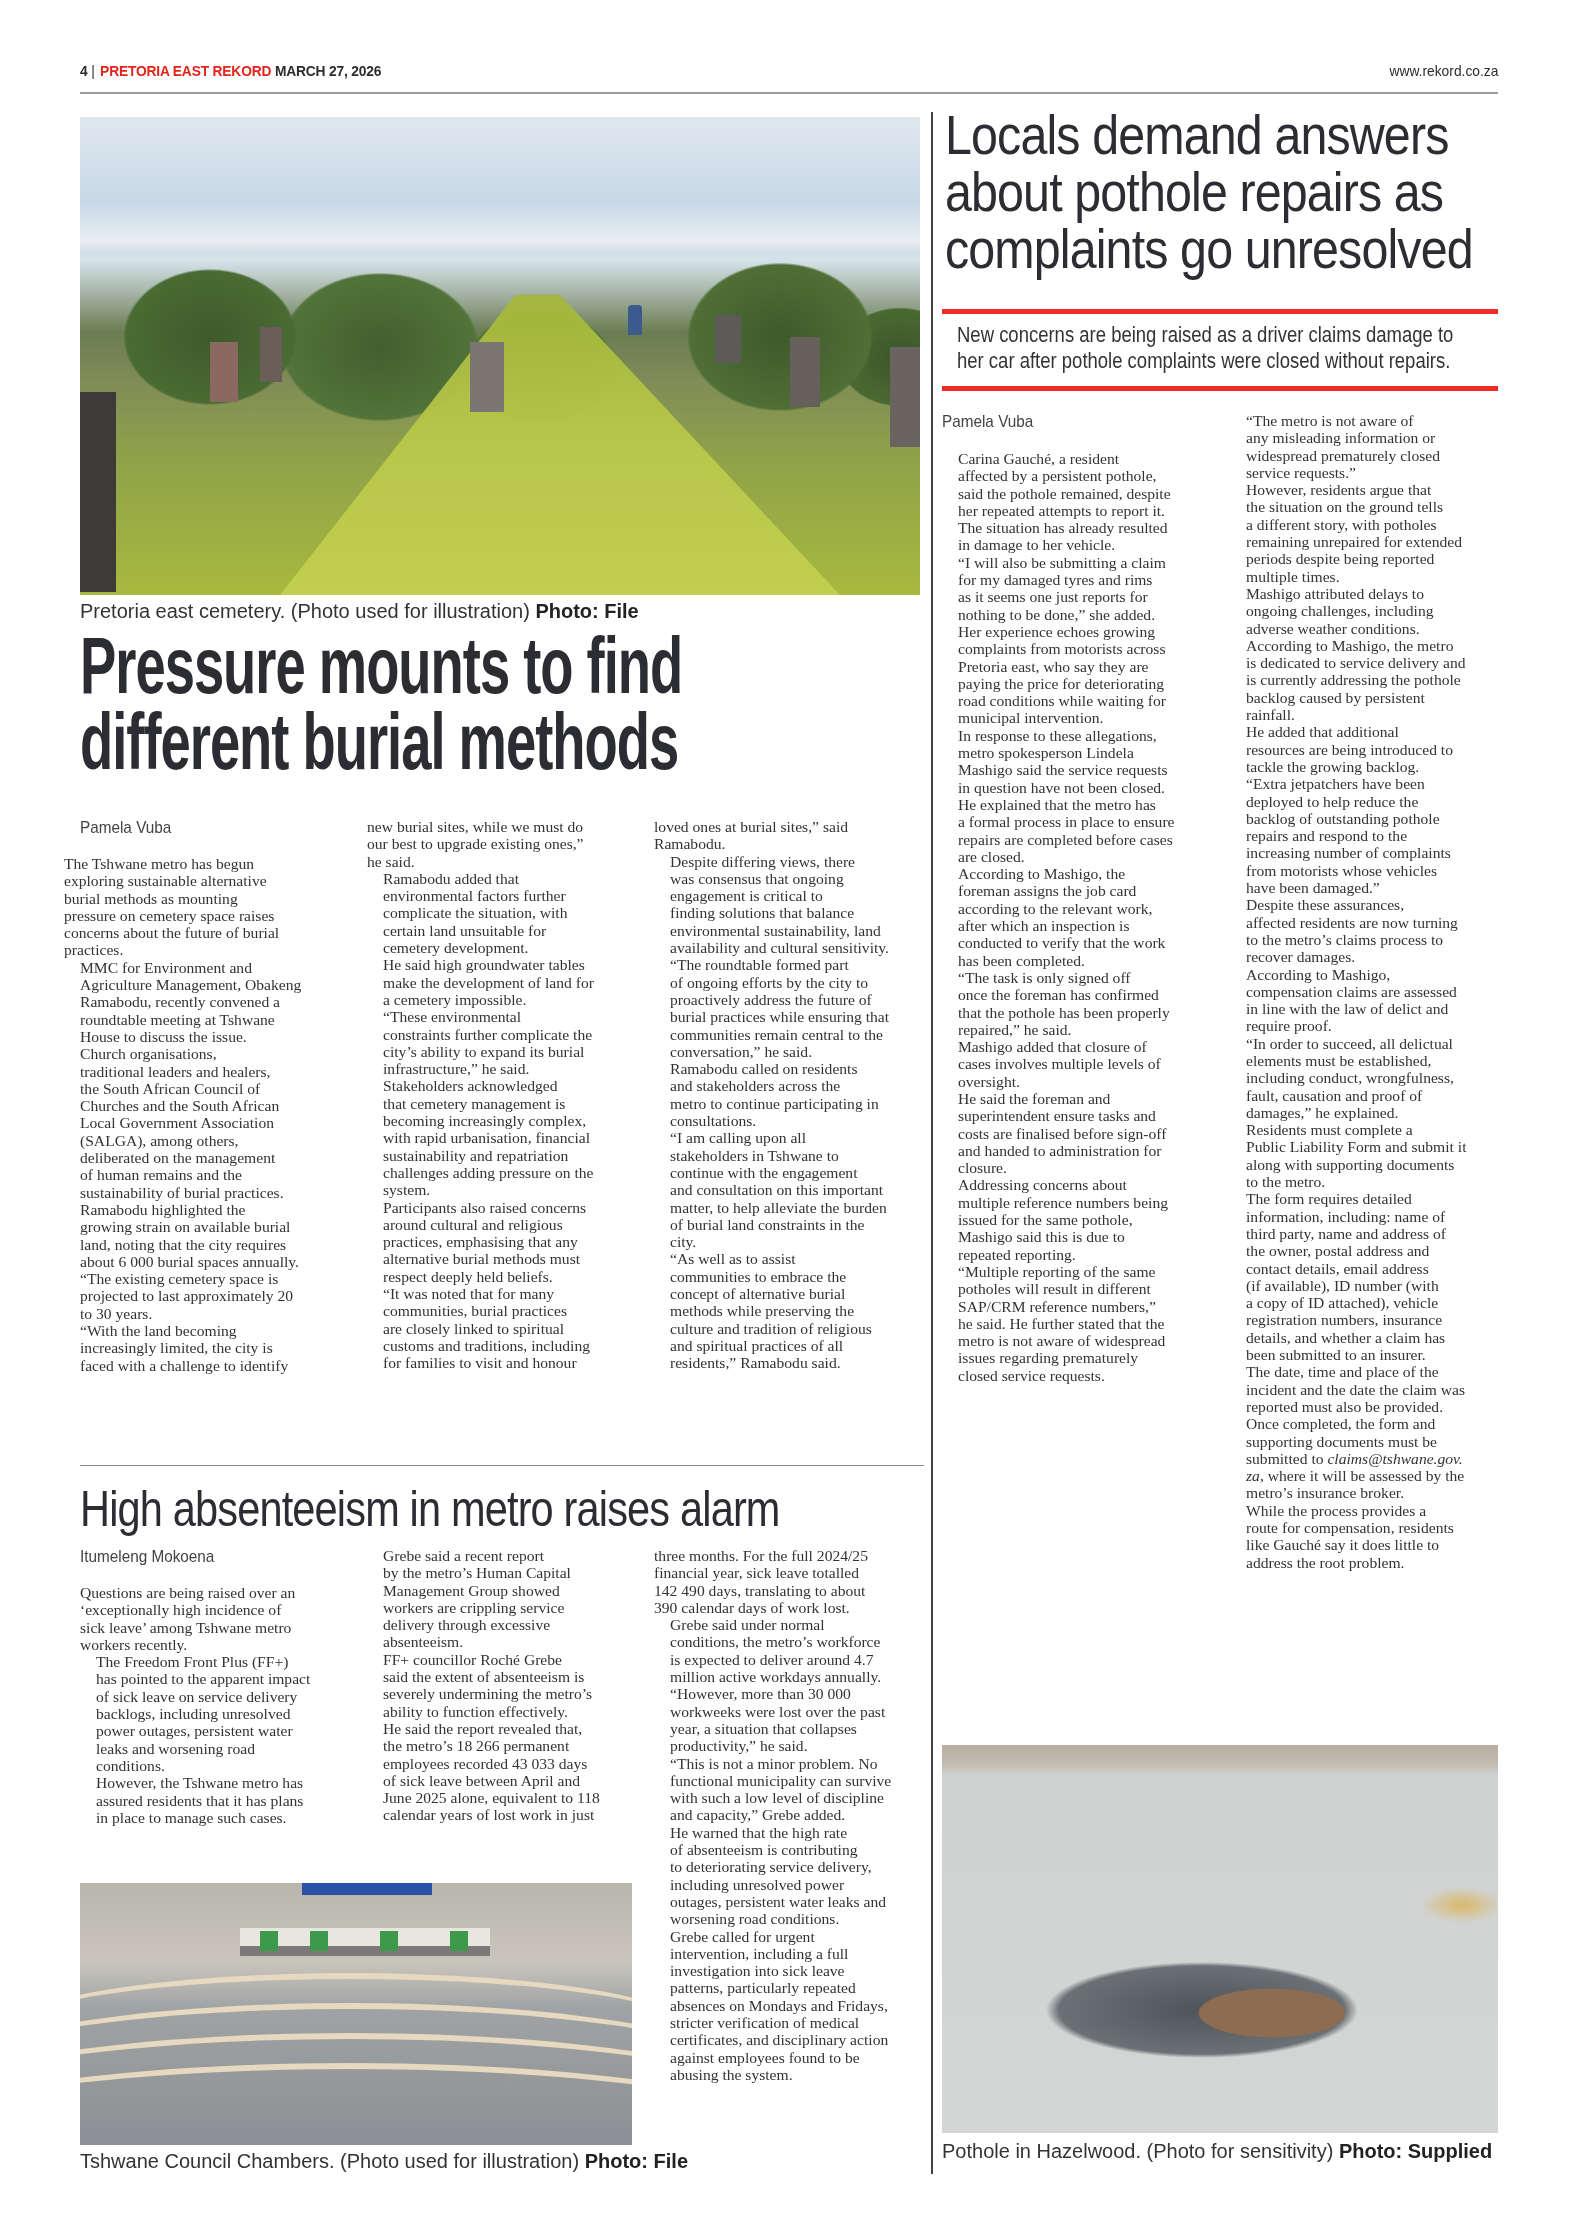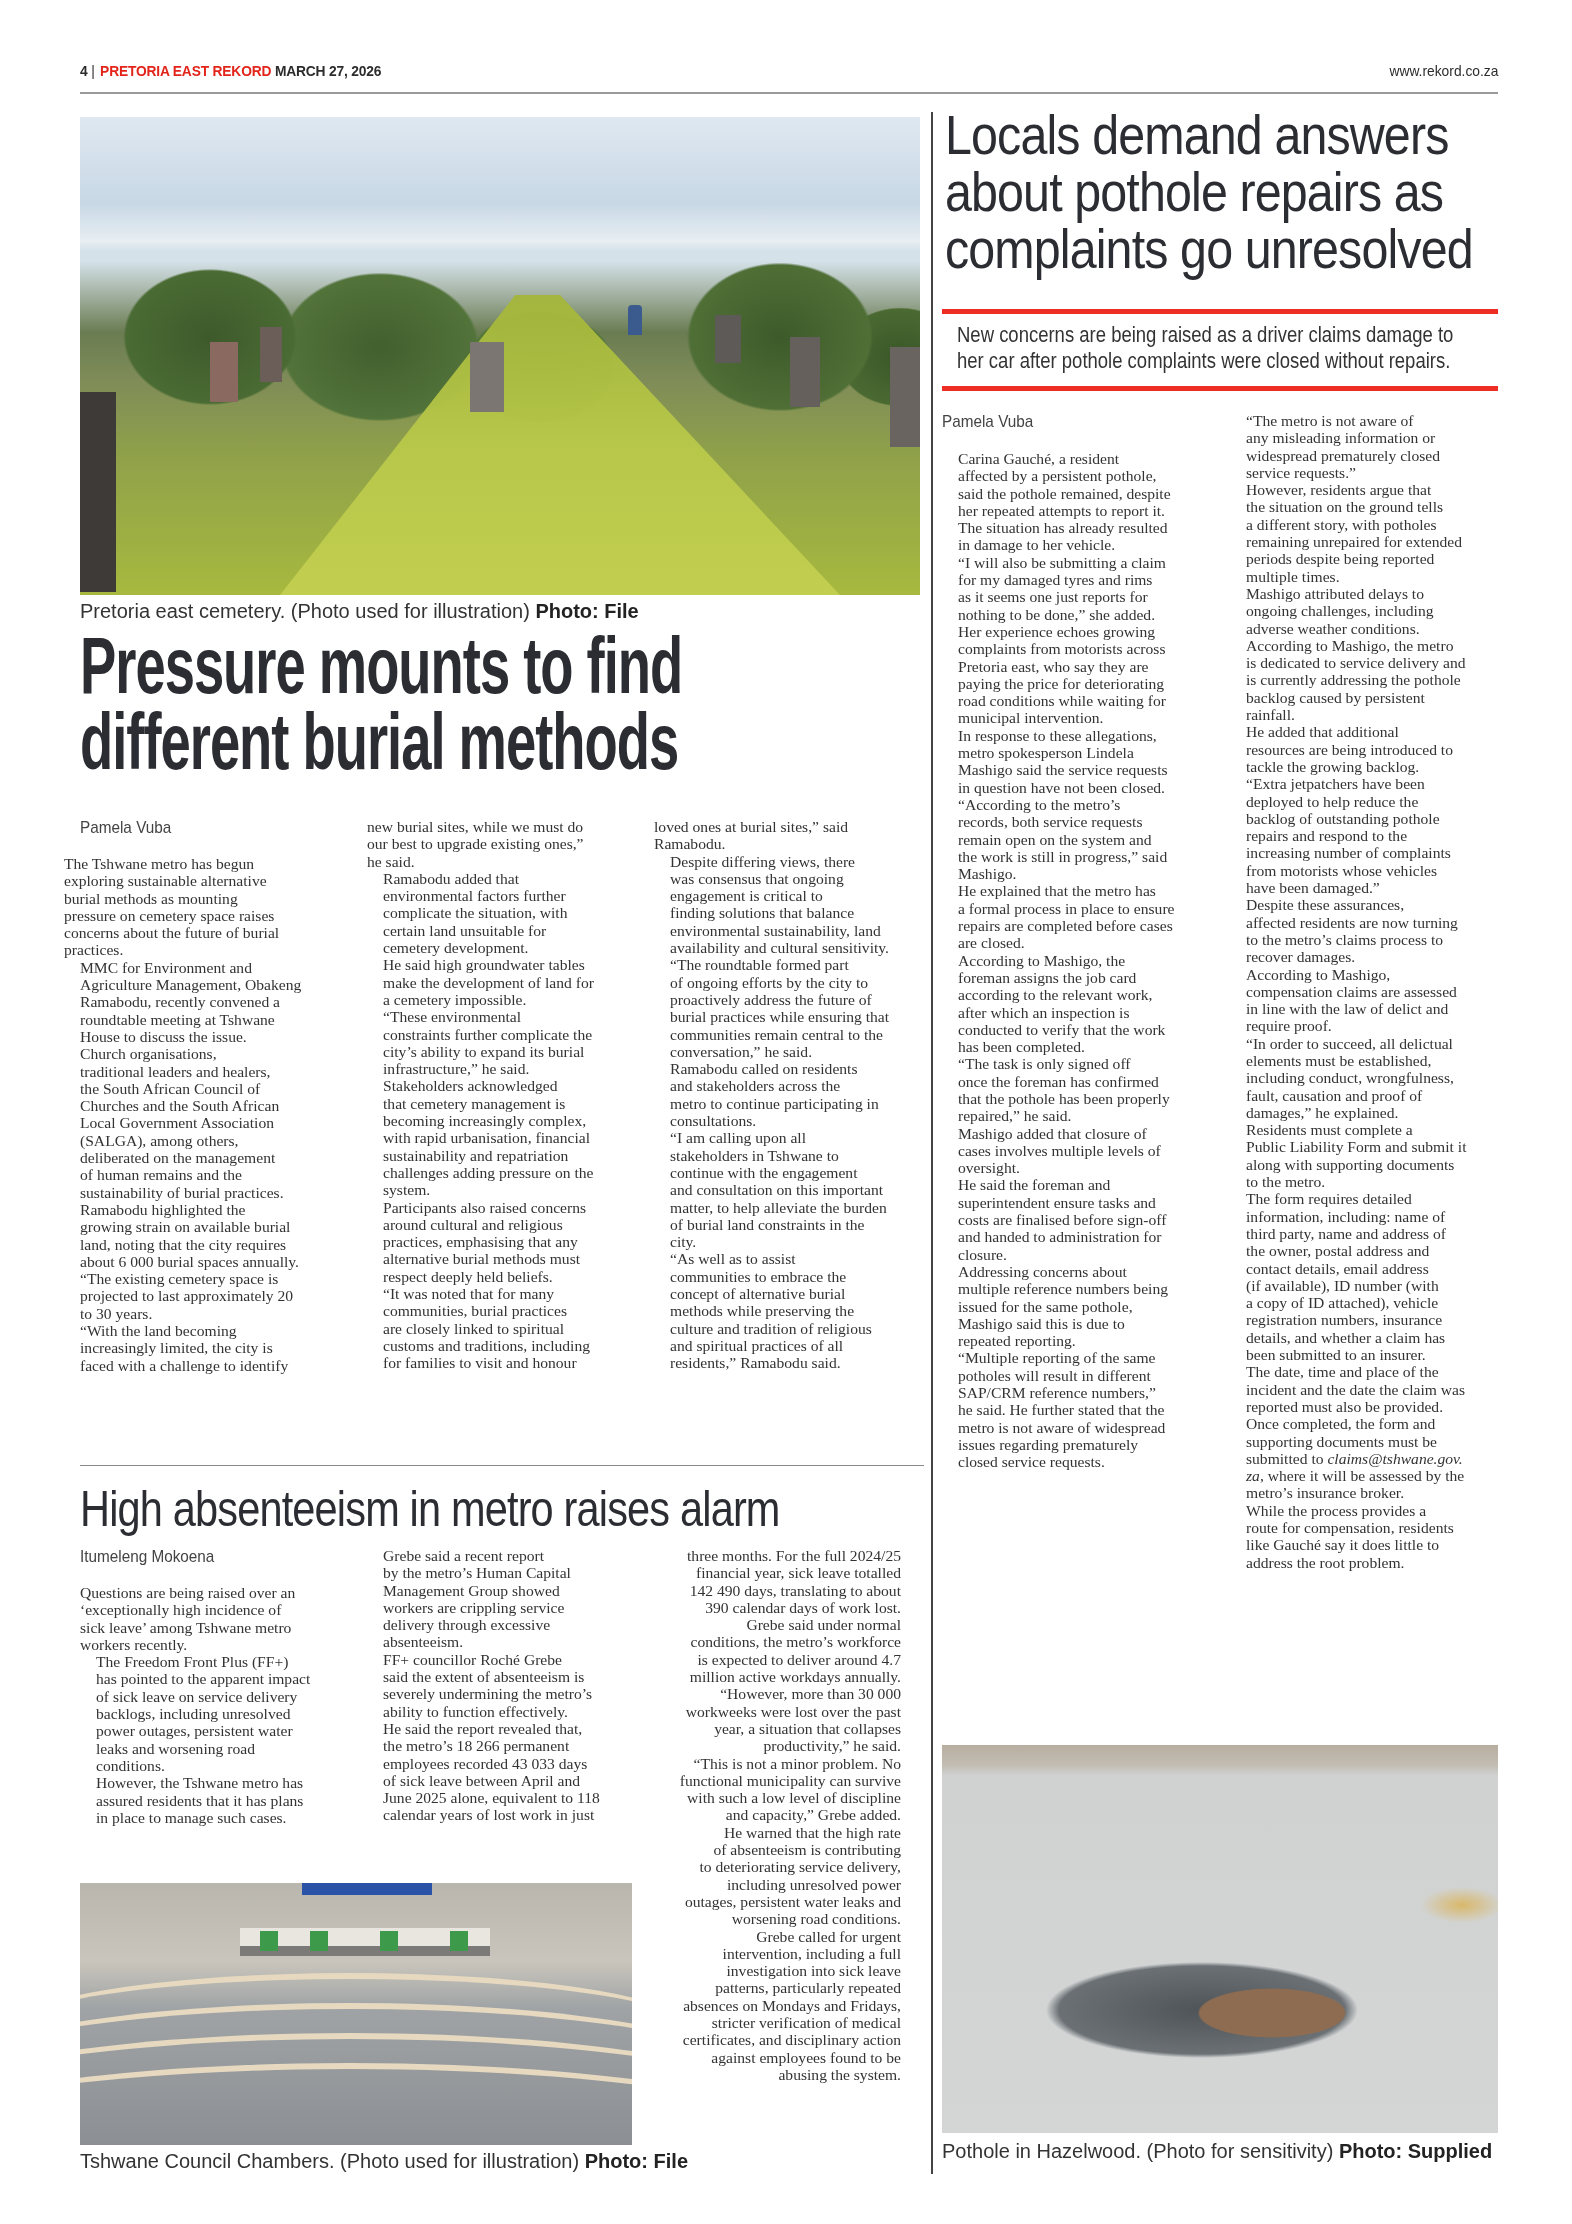--- a/index.html
+++ b/index.html
@@ -291,21 +291,21 @@
     </p>
     <p class="ind">
       <span class="line">He said the report revealed that,</span>
       <span class="line">the metro’s 18 266 permanent</span>
       <span class="line">employees recorded 43 033 days</span>
       <span class="line">of sick leave between April and</span>
       <span class="line">June 2025 alone, equivalent to 118</span>
       <span class="line">calendar years of lost work in just</span>
     </p>
   </div>
-<div class="col" style="left:616px;top:1547px;width:285px;text-align:right;">
+<div class="col" style="left:654px;top:1547px;width:285px;">
     <p>
       <span class="line">three months. For the full 2024/25</span>
       <span class="line">financial year, sick leave totalled</span>
       <span class="line">142 490 days, translating to about</span>
       <span class="line">390 calendar days of work lost.</span>
     </p>
     <p class="ind">
       <span class="line">Grebe said under normal</span>
       <span class="line">conditions, the metro’s workforce</span>
       <span class="line">is expected to deliver around 4.7</span>
@@ -400,27 +400,20 @@
       <span class="line">road conditions while waiting for</span>
       <span class="line">municipal intervention.</span>
     </p>
     <p class="ind">
       <span class="line">In response to these allegations,</span>
       <span class="line">metro spokesperson Lindela</span>
       <span class="line">Mashigo said the service requests</span>
       <span class="line">in question have not been closed.</span>
     </p>
     <p class="ind">
-      <span class="line">“According to the metro’s</span>
-      <span class="line">records, both service requests</span>
-      <span class="line">remain open on the system and</span>
-      <span class="line">the work is still in progress,” said</span>
-      <span class="line">Mashigo.</span>
-    </p>
-    <p class="ind">
       <span class="line">He explained that the metro has</span>
       <span class="line">a formal process in place to ensure</span>
       <span class="line">repairs are completed before cases</span>
       <span class="line">are closed.</span>
     </p>
     <p class="ind">
       <span class="line">According to Mashigo, the</span>
       <span class="line">foreman assigns the job card</span>
       <span class="line">according to the relevant work,</span>
       <span class="line">after which an inspection is</span>

